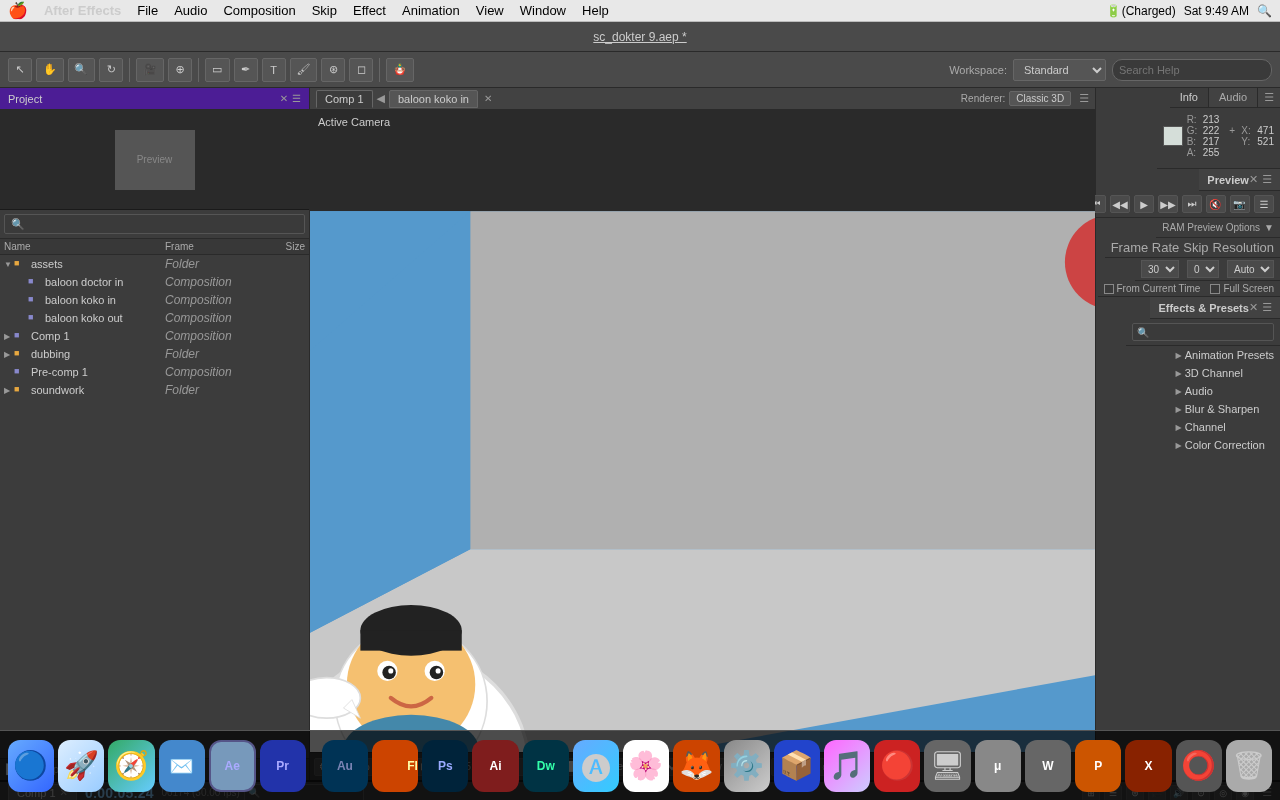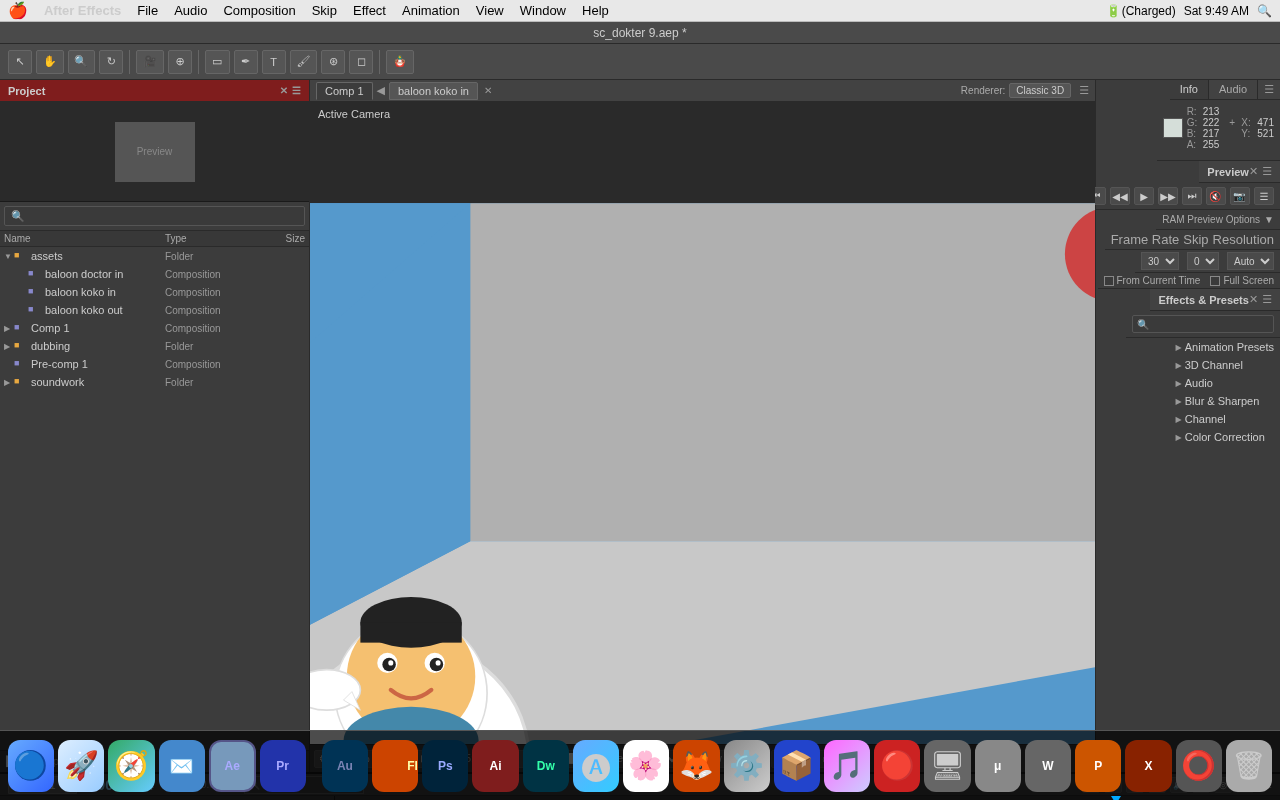--- a/index.html
+++ b/index.html
@@ -4,37 +4,37 @@
   <style>
     * { box-sizing: border-box; margin: 0; padding: 0; }
     body { font-family: -apple-system, "Lucida Grande", Arial, sans-serif; font-size: 11px; background: #3a3a3a; color: #ccc; overflow: hidden; width: 1280px; height: 800px; }
 
     
     #menubar { background: #e8e8e8; height: 22px; display: flex; align-items: center; padding: 0 8px; gap: 16px; border-bottom: 1px solid #bbb; }
     #menubar .menu-item { font-size: 13px; color: #000; cursor: pointer; }
     #menubar .right { margin-left: auto; display: flex; align-items: center; gap: 8px; font-size: 12px; color: #000; }
 
     
-    #titlebar { background: #4a4a4a; height: 22px; display: flex; align-items: center; justify-content: center; font-size: 12px; color: #ccc; border-bottom: 1px solid #2a2a2a; }
+    #titlebar { background: #4a4a4a; height: 30px; display: flex; align-items: center; justify-content: center; font-size: 12px; color: #ccc; border-bottom: 1px solid #2a2a2a; text-decoration: underline; }
 
     
     #toolbar { background: #4a4a4a; height: 36px; display: flex; align-items: center; padding: 0 8px; gap: 4px; border-bottom: 1px solid #2a2a2a; }
     #toolbar .tool-btn { background: #555; border: 1px solid #666; color: #ccc; padding: 2px 6px; font-size: 11px; cursor: pointer; border-radius: 2px; height: 24px; min-width: 24px; display: flex; align-items: center; justify-content: center; }
     #toolbar .tool-sep { width: 1px; height: 24px; background: #666; margin: 0 2px; }
     #toolbar .workspace { margin-left: auto; display: flex; align-items: center; gap: 6px; }
     #toolbar .workspace-label { color: #aaa; }
     #toolbar .workspace-select { background: #555; border: 1px solid #666; color: #ccc; padding: 2px 20px 2px 6px; font-size: 11px; cursor: pointer; border-radius: 2px; height: 22px; }
     #toolbar .search-box { background: #3a3a3a; border: 1px solid #666; color: #ccc; padding: 2px 6px; font-size: 11px; border-radius: 10px; height: 22px; width: 160px; }
 
     
     #main { display: flex; height: calc(800px - 22px - 22px - 36px - 28px); }
 
     
     #project-panel { width: 310px; background: #3c3c3c; border-right: 1px solid #2a2a2a; display: flex; flex-direction: column; }
-    .panel-header { background: #7f1d1d; height: 22px; display: flex; align-items: center; padding: 0 8px; border-bottom: 1px solid #2a2a2a; font-size: 11px; font-weight: bold; }
+    .panel-header { background: #4c1d95; height: 22px; display: flex; align-items: center; padding: 0 8px; border-bottom: 1px solid #2a2a2a; font-size: 11px; font-weight: normal; }
     .panel-header .panel-title { color: #ccc; }
     .panel-header .panel-controls { margin-left: auto; display: flex; gap: 4px; }
     .panel-close { color: #999; cursor: pointer; font-size: 10px; }
 
     #project-preview { height: 100px; background: #2a2a2a; display: flex; align-items: center; justify-content: center; border-bottom: 1px solid #1a1a1a; }
     #project-preview .thumb { width: 80px; height: 60px; background: #3a3a3a; border: 1px solid #555; }
 
     #project-search { padding: 4px; border-bottom: 1px solid #2a2a2a; }
     #project-search input { width: 100%; background: #3a3a3a; border: 1px solid #555; color: #ccc; padding: 2px 6px; font-size: 11px; border-radius: 2px; height: 20px; }
 
@@ -43,21 +43,21 @@
     .file-list-header .col-type { width: 90px; color: #aaa; font-size: 10px; }
     .file-list-header .col-size { width: 50px; color: #aaa; font-size: 10px; text-align: right; }
 
     .file-list { flex: 1; overflow-y: auto; }
     .file-item { display: flex; align-items: center; padding: 1px 4px; cursor: pointer; height: 18px; }
     .file-item .arrow { width: 10px; color: #999; font-size: 8px; }
     .file-item .icon { width: 14px; height: 12px; margin-right: 3px; font-size: 9px; }
     .file-icon-folder { color: #e8a840; }
     .file-icon-comp { color: #8888cc; }
     .file-item .name { flex: 1; font-size: 11px; color: #ccc; overflow: hidden; white-space: nowrap; }
-    .file-item .type { width: 90px; font-size: 10px; color: #999; }
+    .file-item .type { width: 90px; font-size: 12px; color: #999; font-style: italic; }
     .file-item .size { width: 50px; font-size: 10px; color: #999; text-align: right; }
 
     .panel-footer { height: 22px; background: #383838; border-top: 1px solid #2a2a2a; display: flex; align-items: center; padding: 0 4px; gap: 4px; }
     .panel-footer .depth { color: #999; font-size: 10px; }
 
     
     #comp-area { flex: 1; display: flex; flex-direction: column; }
     #comp-header { background: #424242; height: 22px; display: flex; align-items: center; padding: 0 6px; border-bottom: 1px solid #2a2a2a; gap: 4px; }
     .comp-tab { background: #555; border: 1px solid #666; color: #ccc; padding: 1px 8px; font-size: 11px; cursor: pointer; border-radius: 2px 2px 0 0; height: 18px; display: flex; align-items: center; }
     .comp-tab.active { background: #3c3c3c; border-bottom-color: #3c3c3c; }
@@ -181,41 +181,48 @@
   <button class="tool-btn">⊕</button>
   <div class="tool-sep"></div>
   <button class="tool-btn">▭</button>
   <button class="tool-btn">✒</button>
   <button class="tool-btn">T</button>
   <button class="tool-btn">🖌</button>
   <button class="tool-btn">⊛</button>
   <button class="tool-btn">◻</button>
   <div class="tool-sep"></div>
   <button class="tool-btn">🪆</button>
+  <div class="workspace">
+    <span class="workspace-label">Workspace:</span>
+    <select class="workspace-select">
+      <option>Standard</option>
+    </select>
+    <input class="search-box" type="text" placeholder="Search Help" style="">
+  </div>
 </div>
 
 <div id="main">
 
   <div id="project-panel">
     <div class="panel-header">
       <span class="panel-title">Project</span>
       <div class="panel-controls">
         <span class="panel-close">✕</span>
         <span class="panel-close">☰</span>
       </div>
     </div>
     <div id="project-preview">
       <div class="thumb" style="background:#555;display:flex;align-items:center;justify-content:center;color:#888;font-size:10px;">Preview</div>
     </div>
     <div id="project-search">
       <input type="text" placeholder="🔍" style="width: 100%; background: rgb(58, 58, 58); border: 1px solid rgb(85, 85, 85); color: rgb(204, 204, 204); padding: 2px 6px; font-size: 11px; border-radius: 2px; height: 20px;">
     </div>
     <div class="file-list-header">
       <div class="col-name">Name</div>
-      <div class="col-type">Type</div>
+      <div class="col-type">Frame</div>
       <div class="col-size">Size</div>
     </div>
     <div class="file-list">
 
       <div class="file-item" style="padding-left:4px;">
         <span class="arrow">▼</span>
         <span class="icon file-icon-folder">■</span>
         <span class="name">assets</span>
         <span class="type">Folder</span>
         <span class="size"></span>

